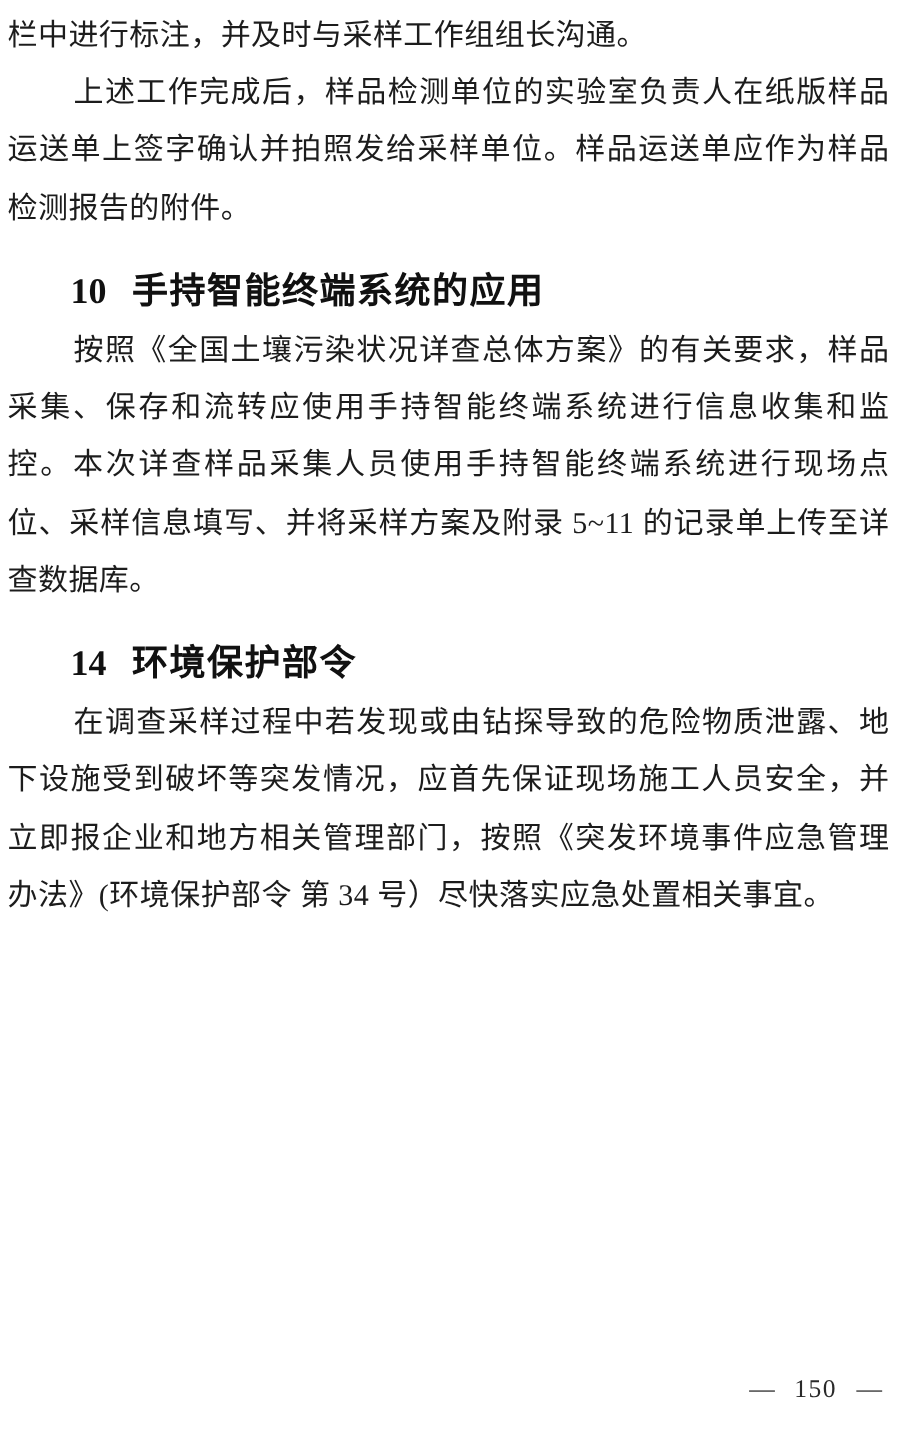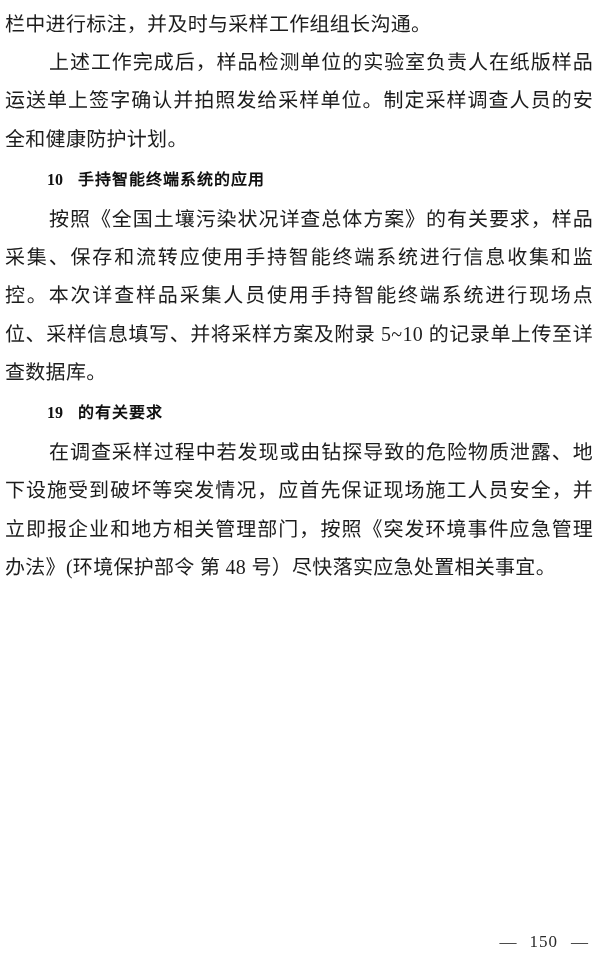--- a/index.html
+++ b/index.html
@@ -29,22 +29,22 @@
     line-height: 38.2px;
     text-align: justify;
     text-justify: inter-ideograph;
     letter-spacing: 0.3px;
     word-break: break-all;
   }
   .para.indent {
     text-indent: 44px;
   }
   .heading {
-    margin: 3px 0 1px 42px;
-    font-size: 16px;
+    margin: 18px 0 1px 42px;
+    font-size: 24px;
     line-height: 38.2px;
     color: #111111;
     text-align: left;
     white-space: nowrap;
   }
   .heading .h-num {
     font-family: "Liberation Serif", "DejaVu Serif", serif;
     font-weight: bold;
     letter-spacing: 0;
     margin-right: 11px;
@@ -61,50 +61,50 @@
     font-size: 17px;
     color: #2a2a2a;
     font-family: "Liberation Serif", "DejaVu Serif", serif;
     display: flex;
     align-items: center;
   }
   .footer .dash {
     letter-spacing: 0;
   }
   .footer .page-num {
-    margin: 0 13px;
+    margin: 16px 13px;
     letter-spacing: 1px;
   }
 </style>
 </head>
 <body>
 
 <div class="page">
   <div class="text-col">
 
     <p class="para">栏中进行标注，并及时与采样工作组组长沟通。</p>
 
-    <p class="para indent">上述工作完成后，样品检测单位的实验室负责人在纸版样品运送单上签字确认并拍照发给采样单位。制定采样调查人员的安全和健康防护计划。</p>
+    <p class="para indent">上述工作完成后，样品检测单位的实验室负责人在纸版样品运送单上签字确认并拍照发给采样单位。样品运送单应作为样品检测报告的附件。</p>
 
 
     <h2 class="heading">
       <span class="h-num">10</span>
       <span class="h-title">手持智能终端系统的应用</span>
     </h2>
 
-    <p class="para indent">按照《全国土壤污染状况详查总体方案》的有关要求，样品采集、保存和流转应使用手持智能终端系统进行信息收集和监控。本次详查样品采集人员使用手持智能终端系统进行现场点位、采样信息填写、并将采样方案及附录 5~10 的记录单上传至详查数据库。</p>
+    <p class="para indent">按照《全国土壤污染状况详查总体方案》的有关要求，样品采集、保存和流转应使用手持智能终端系统进行信息收集和监控。本次详查样品采集人员使用手持智能终端系统进行现场点位、采样信息填写、并将采样方案及附录 5~11 的记录单上传至详查数据库。</p>
 
     <h2 class="heading">
-      <span class="h-num">19</span>
-      <span class="h-title">的有关要求</span>
+      <span class="h-num">14</span>
+      <span class="h-title">环境保护部令</span>
     </h2>
 
 
 
-    <p class="para indent">在调查采样过程中若发现或由钻探导致的危险物质泄露、地下设施受到破坏等突发情况，应首先保证现场施工人员安全，并立即报企业和地方相关管理部门，按照《突发环境事件应急管理办法》(环境保护部令 第 48 号）尽快落实应急处置相关事宜。</p>
+    <p class="para indent">在调查采样过程中若发现或由钻探导致的危险物质泄露、地下设施受到破坏等突发情况，应首先保证现场施工人员安全，并立即报企业和地方相关管理部门，按照《突发环境事件应急管理办法》(环境保护部令 第 34 号）尽快落实应急处置相关事宜。</p>
 
   </div>
 
   <div class="footer">
     <span class="dash">—</span>
     <span class="page-num">150</span>
     <span class="dash">—</span>
   </div>
 </div>
 

